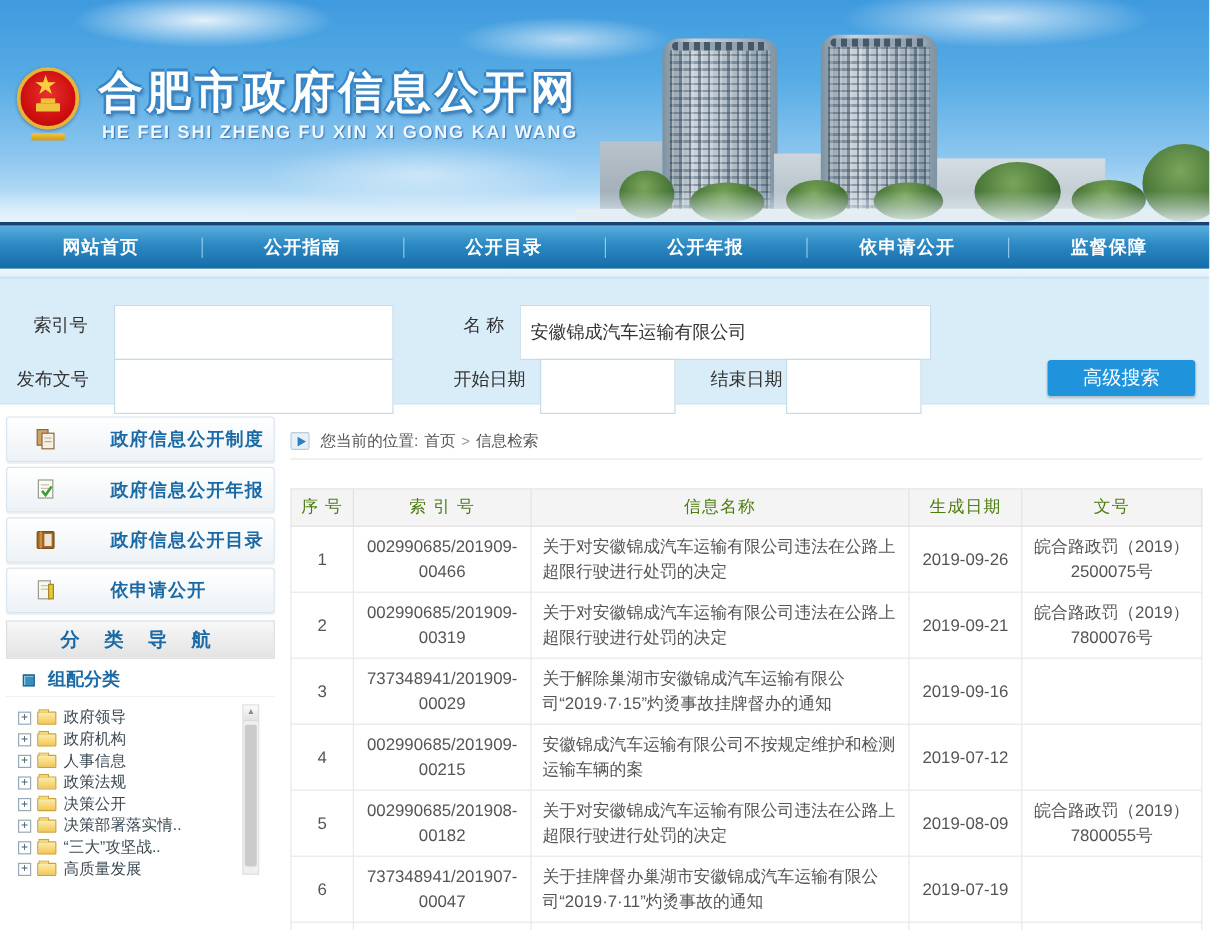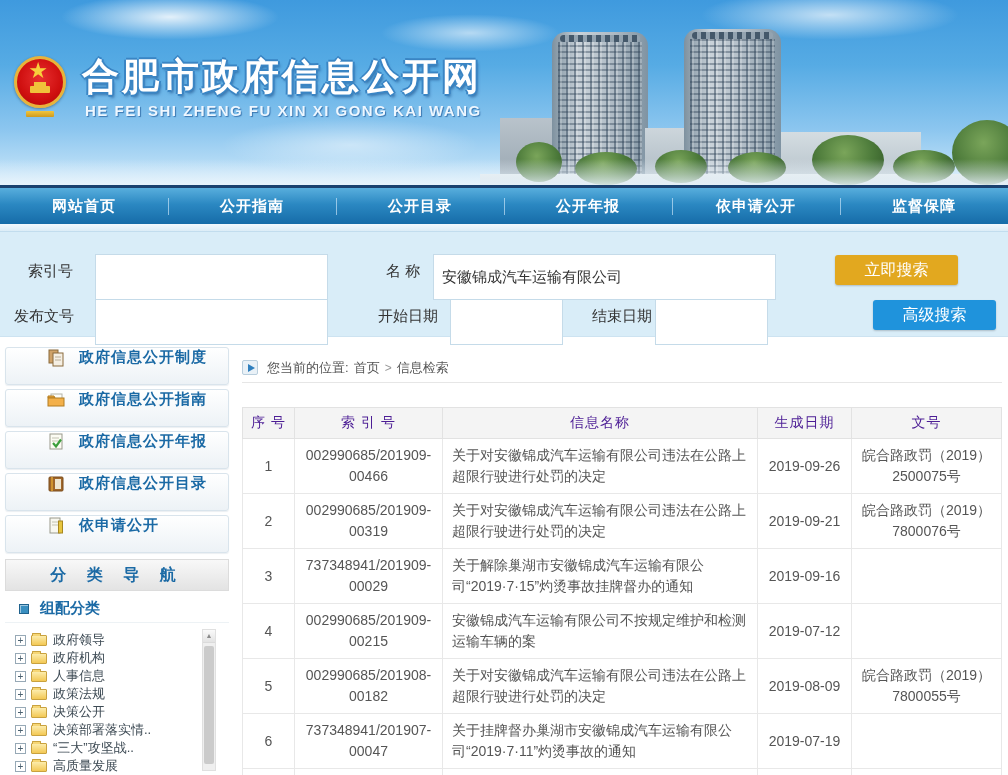--- a/index.html
+++ b/index.html
@@ -66,23 +66,23 @@
     color:#fff; font-size:16px; cursor:pointer; font-family:inherit;
     box-shadow:0 1px 2px rgba(0,0,0,.2); }
   .btn-search { background:#e2a81f; }
   .btn-advanced { background:#1f93dc; }
 
   
   .content { display:flex; padding:10px 6px 0 5px; }
   .sidebar { width:224px; flex:none; }
   .main { flex:1; margin-left:13px; min-width:0; }
 
-  .side-item { height:38px; margin-bottom:4px; display:flex; align-items:flex-start; padding-left:40px;
+  .side-item { height:38px; margin-bottom:4px; display:flex; align-items:center; padding-left:22px;
     background:linear-gradient(#ffffff,#edf2f6); border:1px solid #d9e4ec; border-radius:3px;
-    box-shadow:0 1px 1px rgba(120,150,170,.15); cursor:pointer; }
+    box-shadow:0 1px 1px rgba(120,150,170,.15); cursor:pointer;gap:31px; }
   .side-item .icon { width:20px; height:20px; flex:none; }
   .side-item .side-label { margin-left:13px; color:#1b6aa5; font-weight:bold; font-size:15px; letter-spacing:1px; }
 
   .side-header { height:32px; margin:6px 0 4px 0; display:flex; align-items:center; justify-content:center;
     background:linear-gradient(#f8f8f8,#e3e3e3); border:1px solid #dcdcdc;
     color:#1b6aa5; font-weight:bold; font-size:16px; letter-spacing:8px;text-align:right; }
 
   .group-row { display:flex; align-items:center; height:28px; padding-left:14px;
     border-bottom:1px solid #edf2f5; cursor:pointer; }
   .group-square { width:10px; height:10px; background:#3a8fc0; border:1px solid #1f628d; margin-right:11px;
@@ -112,21 +112,21 @@
   .bc-icon { position:relative; width:16px; height:15px; flex:none; margin-right:9px;
     background:#e9f1f7; border:1px solid #b9cedd; border-radius:2px; }
   .bc-icon::before { content:''; position:absolute; left:5px; top:3px;
     border-left:7px solid #2f7fbe; border-top:4px solid transparent; border-bottom:4px solid transparent; }
   .bc-text { font-size:13px; color:#555; }
   .bc-link { font-size:13px; color:#555; text-decoration:none; cursor:pointer; }
   .bc-sep { font-size:12px; color:#999; margin:0 5px; }
 
   .info-table { width:100%; border-collapse:collapse; table-layout:fixed; margin-top:24px; }
   .info-table th { background:#f4f4f4; border:1px solid #e2e2e2; height:31px;
-    font-size:14px; color:#4c1d95; font-weight:normal; letter-spacing:1px; }
+    font-size:14px; color:#4d7c0f; font-weight:normal; letter-spacing:1px; }
   .info-table td { border:1px solid #e8e8e8; font-size:14px; color:#555;
     padding:6px 9px; line-height:21px; text-align:center; vertical-align:middle;
     overflow:hidden; }
   .info-table td.title-cell { text-align:left; cursor:pointer; }
   .col-no { width:52px; } .col-index { width:148px; } .col-date { width:94px; } .col-doc { width:150px; }
 </style>
 </head>
 <body>
 
 <div id="page">
@@ -172,21 +172,20 @@
   </div>
   <div class="nav-strip"></div>
 
   <div class="search-panel">
     <span class="sp-label" style="left:28px;top:30px;">索引号</span>
     <input class="sp-input" style="left: 95px; top: 22px; width: 233px;">
 
     <span class="sp-label" style="left:386px;top:30px;">名 称</span>
     <input class="sp-input" style="left: 433px; top: 22px; width: 343px;" value="安徽锦成汽车运输有限公司">
 
-    <button class="sp-btn btn-search" style="left:835px;top:23px;">立即搜索</button>
 
     <span class="sp-label" style="left:14px;top:75px;">发布文号</span>
     <input class="sp-input" style="left: 95px; top: 67px; width: 233px;">
 
     <span class="sp-label" style="left:378px;top:75px;">开始日期</span>
     <input class="sp-input" style="left: 450px; top: 67px; width: 113px;">
 
     <span class="sp-label" style="left:592px;top:75px;">结束日期</span>
     <input class="sp-input" style="left: 655px; top: 67px; width: 113px;">
 
@@ -200,28 +199,20 @@
       <div class="side-item">
         <svg class="icon" viewBox="0 0 20 20">
           <rect x="3" y="2" width="9" height="13" fill="#cfa268" stroke="#8a6b3c"></rect>
           <rect x="7" y="5" width="10" height="13" fill="#f5efe3" stroke="#8a6b3c"></rect>
           <line x1="9" y1="9" x2="15" y2="9" stroke="#b9ad97"></line>
           <line x1="9" y1="12" x2="15" y2="12" stroke="#b9ad97"></line>
         </svg>
         <span class="side-label">政府信息公开制度</span>
       </div>
 
-      <div class="side-item">
-        <svg class="icon" viewBox="0 0 20 20">
-          <rect x="5" y="4" width="11" height="5" fill="#fdfdf8" stroke="#b4b4a8"></rect>
-          <path d="M2 8 L2 6 L8 6 L9 8 Z" fill="#f0a93c" stroke="#b27c20"></path>
-          <rect x="2" y="8" width="16" height="8" fill="#f3b04a" stroke="#b27c20"></rect>
-        </svg>
-        <span class="side-label">政府信息公开指南</span>
-      </div>
 
       <div class="side-item">
         <svg class="icon" viewBox="0 0 20 20">
           <rect x="4" y="2" width="12" height="15" fill="#fcfcf3" stroke="#9a9a8c"></rect>
           <line x1="6" y1="6" x2="13" y2="6" stroke="#c3c3b2"></line>
           <line x1="6" y1="9" x2="13" y2="9" stroke="#c3c3b2"></line>
           <path d="M7 11 L10 14.5 L15 7.5" stroke="#3b9e3b" stroke-width="2.2" fill="none"></path>
         </svg>
         <span class="side-label">政府信息公开年报</span>
       </div>

